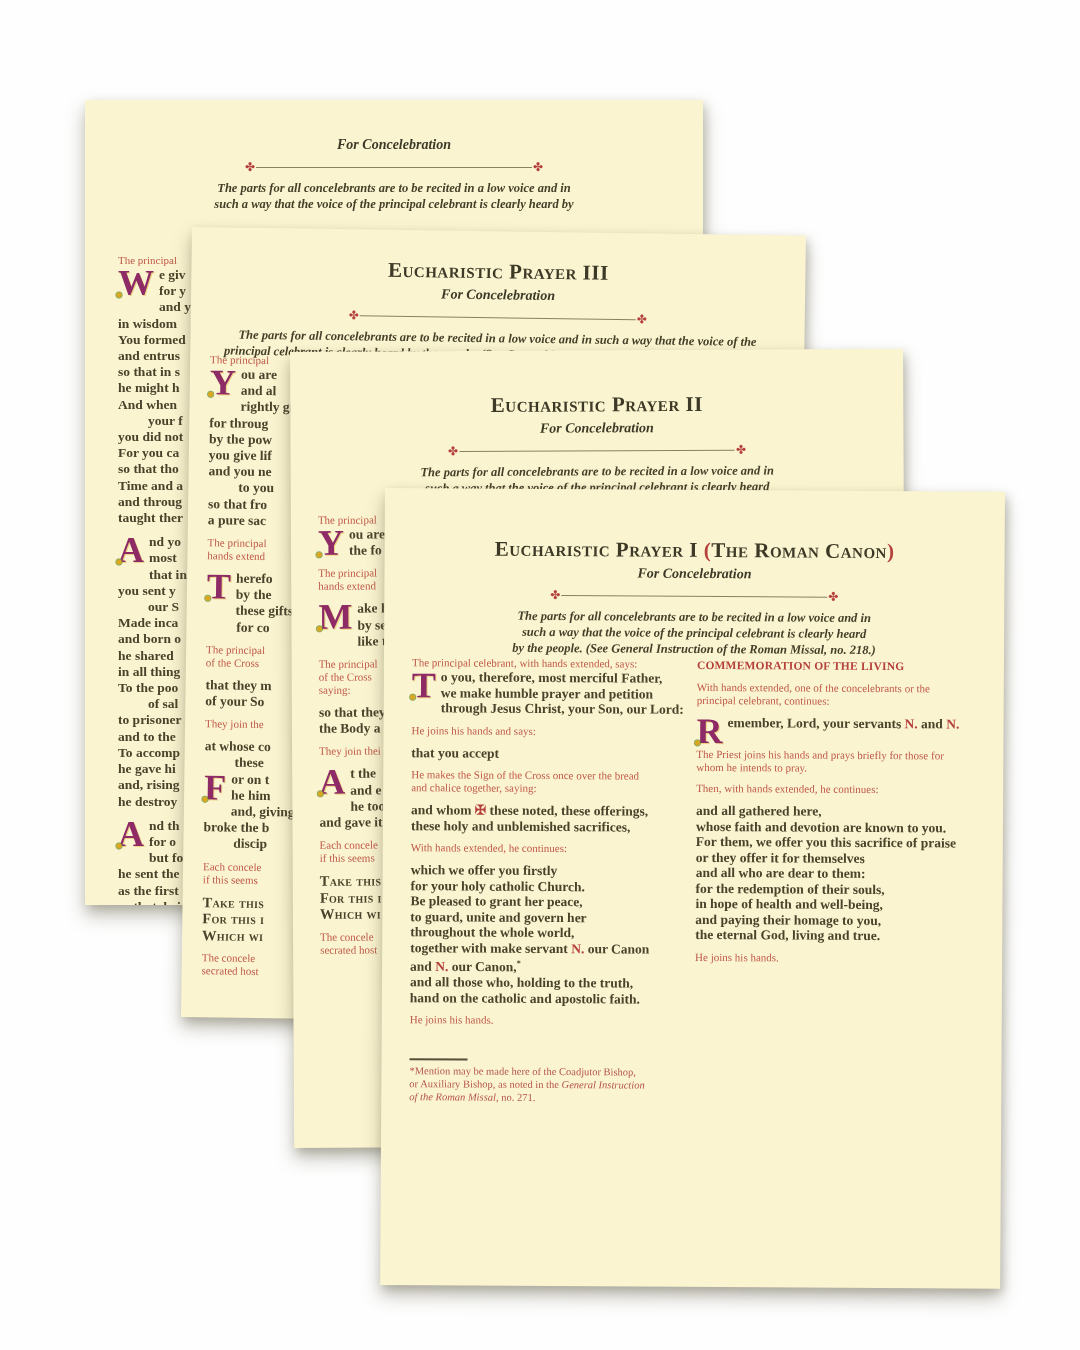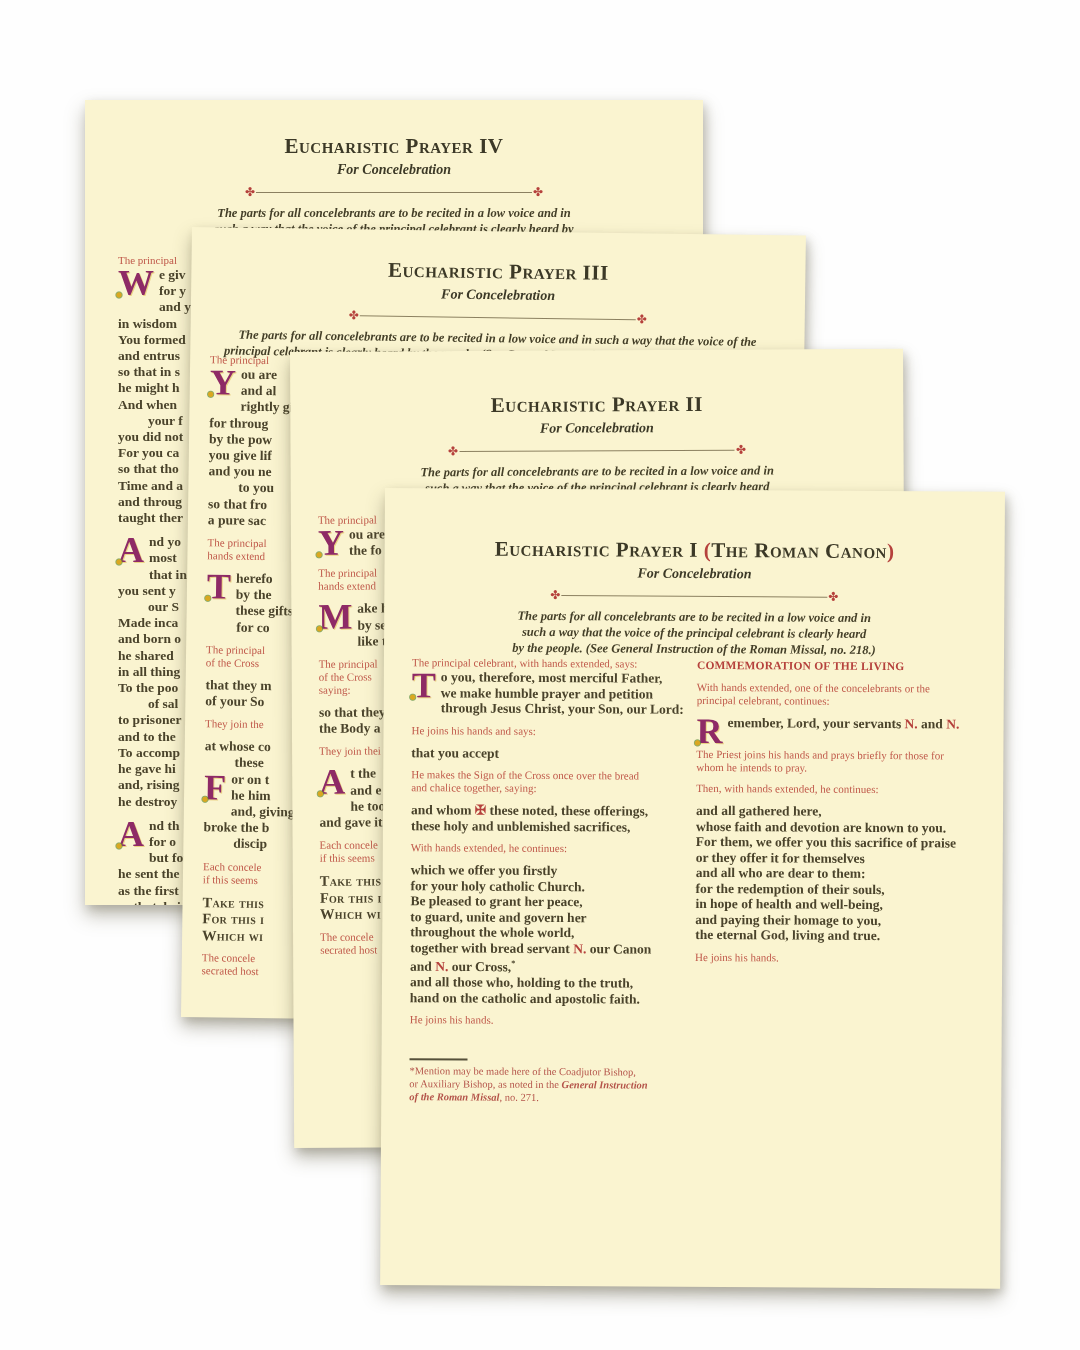--- a/index.html
+++ b/index.html
@@ -44,31 +44,30 @@
   .ln.fn{font-size:10.5px;font-weight:normal;line-height:13px;color:#b4544a;clear:left;}
   .ln.ind{padding-left:30px;}
   .gap{height:7px;}
   .fnrule{clear:left;width:58px;border-top:2px solid #55503a;margin:0 0 4px;}
   .illum{float:left;font-size:36px;line-height:33px;height:33px;font-weight:bold;
          color:var(--initial-magenta);margin:0 5px 0 0;position:relative;
          text-shadow:1px 1px 0 rgba(215,170,40,.45);}
   .illum::after{content:"";position:absolute;left:-3px;bottom:1px;width:8px;height:8px;
          background:radial-gradient(circle,#d9a821 0 40%,rgba(90,140,60,.7) 55%,transparent 72%);}
   .c-red{color:var(--accent-red);}
-  .c-i{font-style:italic;font-weight:bold;}
+  .c-i{font-style:italic;}
   .c-sup{vertical-align:super;font-size:8px;}
 </style>
 </head>
 <body>
 
 <div class="stage">
 
   <section class="card card4">
     <header>
-      <h2 class="title">Eucharistic Prayer IV</h2>
       <div class="sub">For Concelebration</div>
       <div class="divider dv4">
         <span class="fin">✤</span>
         <span class="rulebar"></span>
         <span class="fin">✤</span>
       </div>
       <div class="note">
         <div>The parts for all concelebrants are to be recited in a low voice and in</div>
         <div>such a way that the voice of the principal celebrant is clearly heard by</div>
       </div>
@@ -275,22 +274,22 @@
         <div class="ln body"><span>and whom </span><span class="c-red">✠</span><span> these noted, these offerings,</span></div>
         <div class="ln body">these holy and unblemished sacrifices,</div>
         <div class="gap" style="height: 8px;"></div>
         <div class="ln rubric">With hands extended, he continues:</div>
         <div class="gap" style="height: 8px;"></div>
         <div class="ln body">which we offer you firstly</div>
         <div class="ln body">for your holy catholic Church.</div>
         <div class="ln body">Be pleased to grant her peace,</div>
         <div class="ln body">to guard, unite and govern her</div>
         <div class="ln body">throughout the whole world,</div>
-        <div class="ln body"><span>together with bread servant </span><span class="c-red">N.</span><span> our Canon</span></div>
-        <div class="ln body"><span>and </span><span class="c-red">N.</span><span> our Cross,</span><span class="c-sup">*</span></div>
+        <div class="ln body"><span>together with make servant </span><span class="c-red">N.</span><span> our Canon</span></div>
+        <div class="ln body"><span>and </span><span class="c-red">N.</span><span> our Canon,</span><span class="c-sup">*</span></div>
         <div class="ln body">and all those who, holding to the truth,</div>
         <div class="ln body">hand on the catholic and apostolic faith.</div>
         <div class="gap" style="height: 8px;"></div>
         <div class="ln rubric">He joins his hands.</div>
         <div class="gap" style="height: 32px;"></div>
         <div class="fnrule"></div>
         <div class="ln fn">*Mention may be made here of the Coadjutor Bishop,</div>
         <div class="ln fn"><span>or Auxiliary Bishop, as noted in the </span><span class="c-i">General Instruction</span></div>
         <div class="ln fn"><span class="c-i">of the Roman Missal</span><span>, no. 271.</span></div>
       </div>

